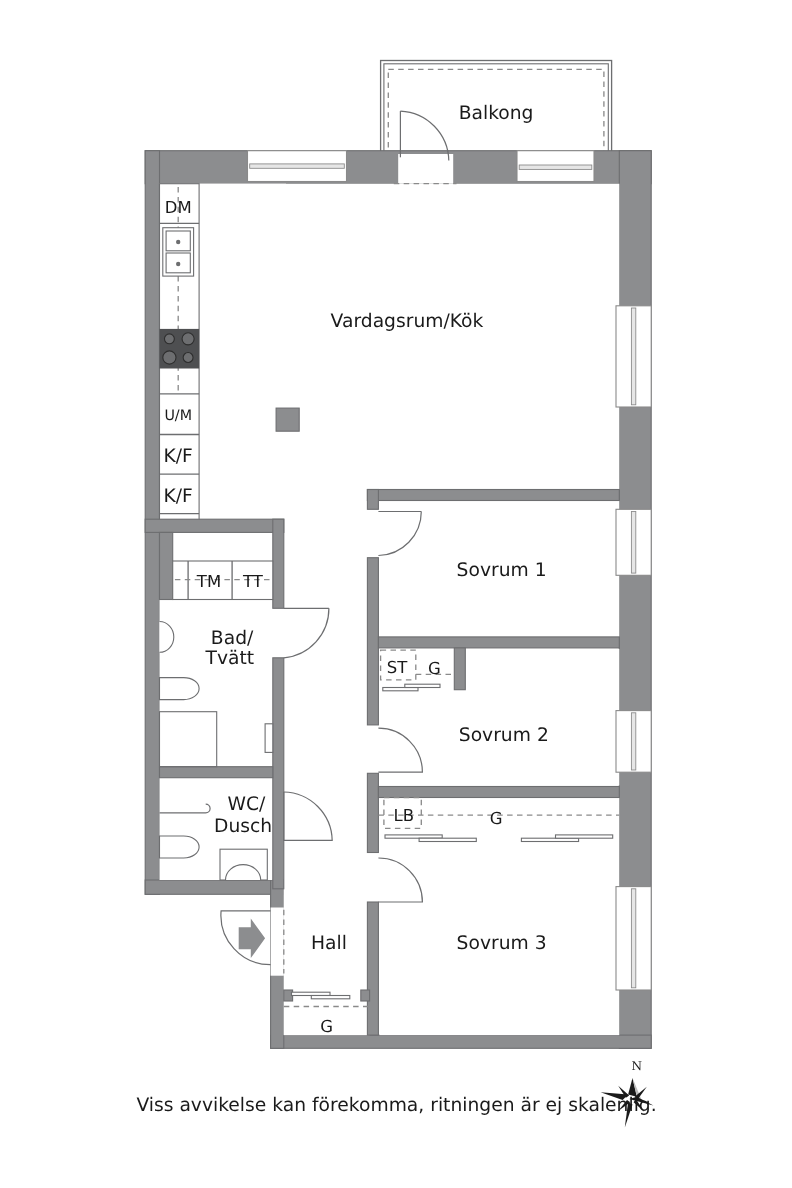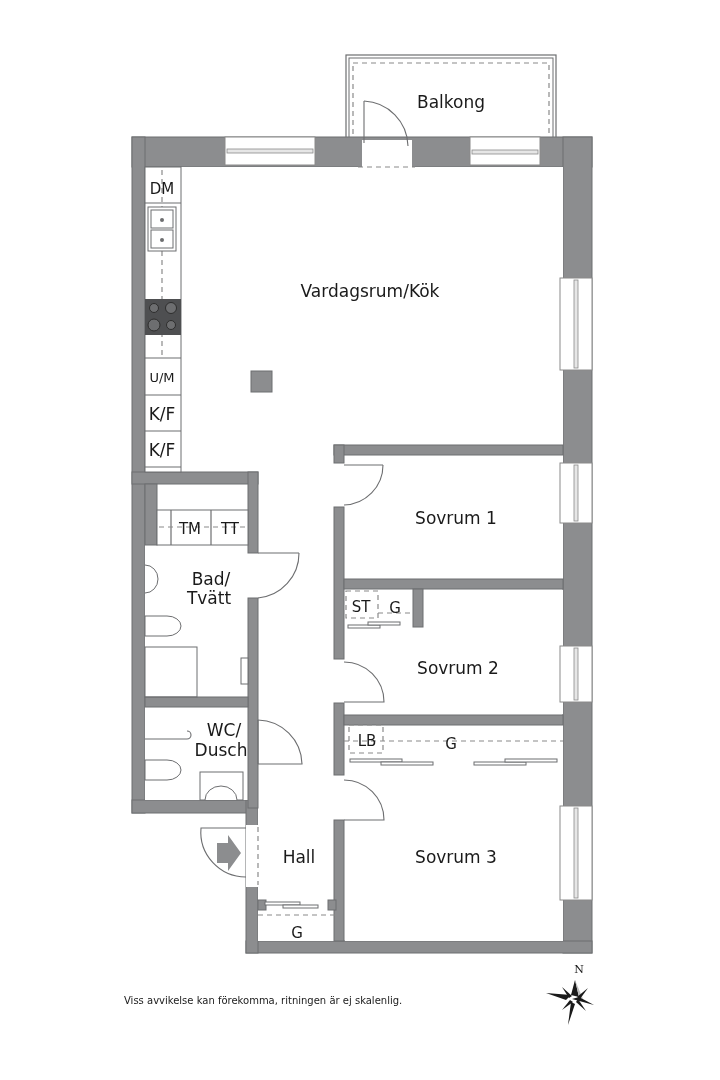--- a/index.html
+++ b/index.html
@@ -10,21 +10,21 @@
     .thin { fill: none; stroke: #6d6e70; stroke-width: 1.2; }
     .dash { fill: none; stroke: #8a8a8a; stroke-width: 1.2; stroke-dasharray: 5 4; }
     .win { fill: #ffffff; stroke: #8a8a8a; stroke-width: 1; }
     .winpane { fill: #e6e6e6; stroke: #8a8a8a; stroke-width: 0.8; }
     .door { fill: none; stroke: #6d6e70; stroke-width: 1.1; }
     .label { font-family: "DejaVu Sans", sans-serif; fill: #1a1a1a; }
     .room { font-size: 17px; }
     .small { font-size: 15px; }
     .tiny { font-size: 13px; }
     .fixture { fill: #ffffff; stroke: #6d6e70; stroke-width: 1; }
-    .note { position: absolute; left: 124px; top: 995px; font-family: "DejaVu Sans", sans-serif; font-size: 10px; color: #1a1a1a; }
+    .note { position: absolute; left: 124px; top: 995px; font-family: "DejaVu Sans", sans-serif; font-size: 17px; color: #1a1a1a; }
   </style>
 </head>
 <body>
 
 <svg id="plan" viewBox="0 0 720 1080" xmlns="http://www.w3.org/2000/svg">
 
   <g>
     <rect x="346" y="55" width="210" height="90" fill="#fff" stroke="#6d6e70" stroke-width="1.2"></rect>
     <rect x="349" y="58" width="204" height="87" fill="none" stroke="#6d6e70" stroke-width="1"></rect>
     <rect x="353" y="63" width="196" height="78" class="dash"></rect>

